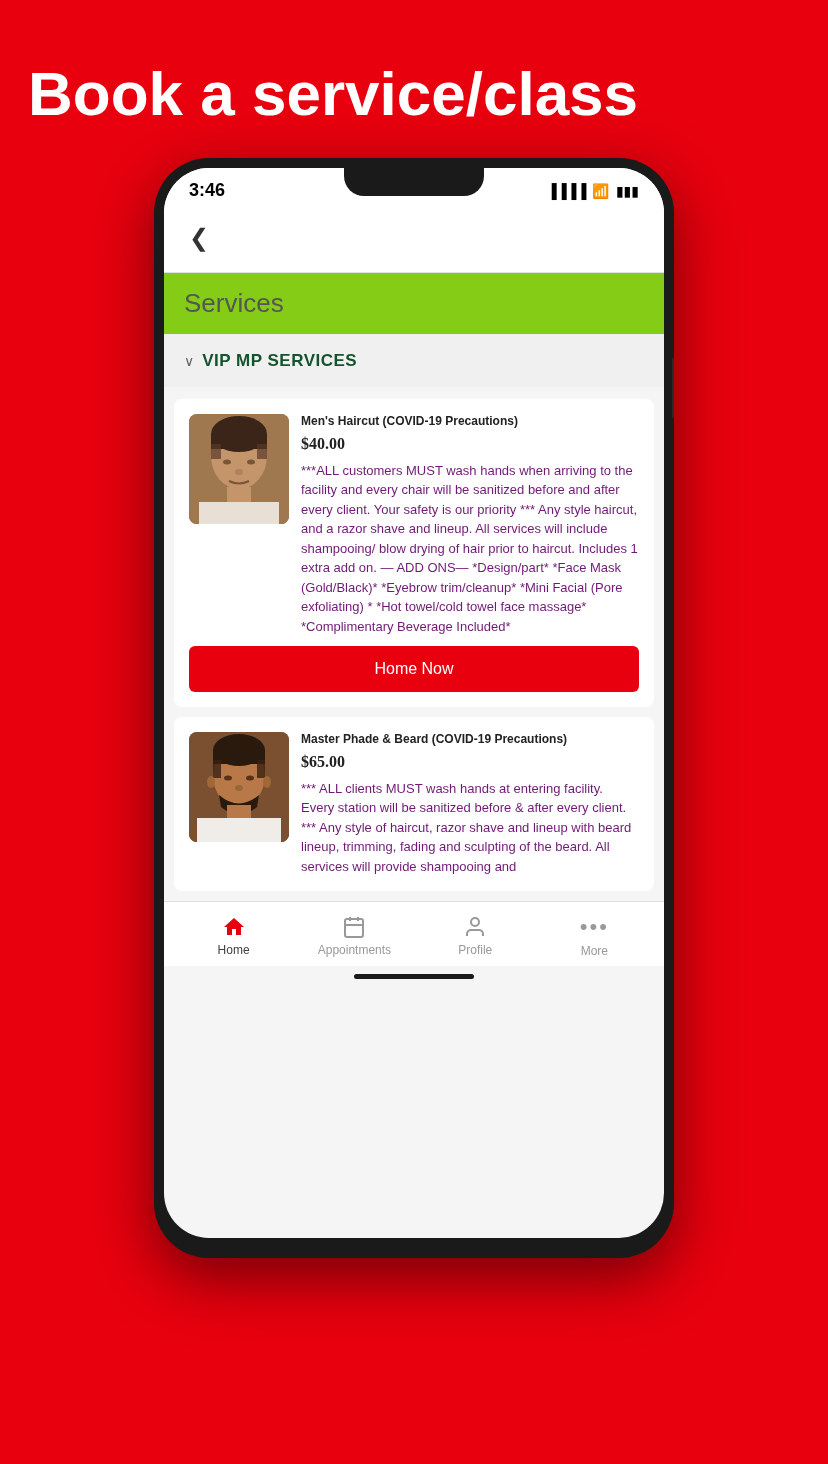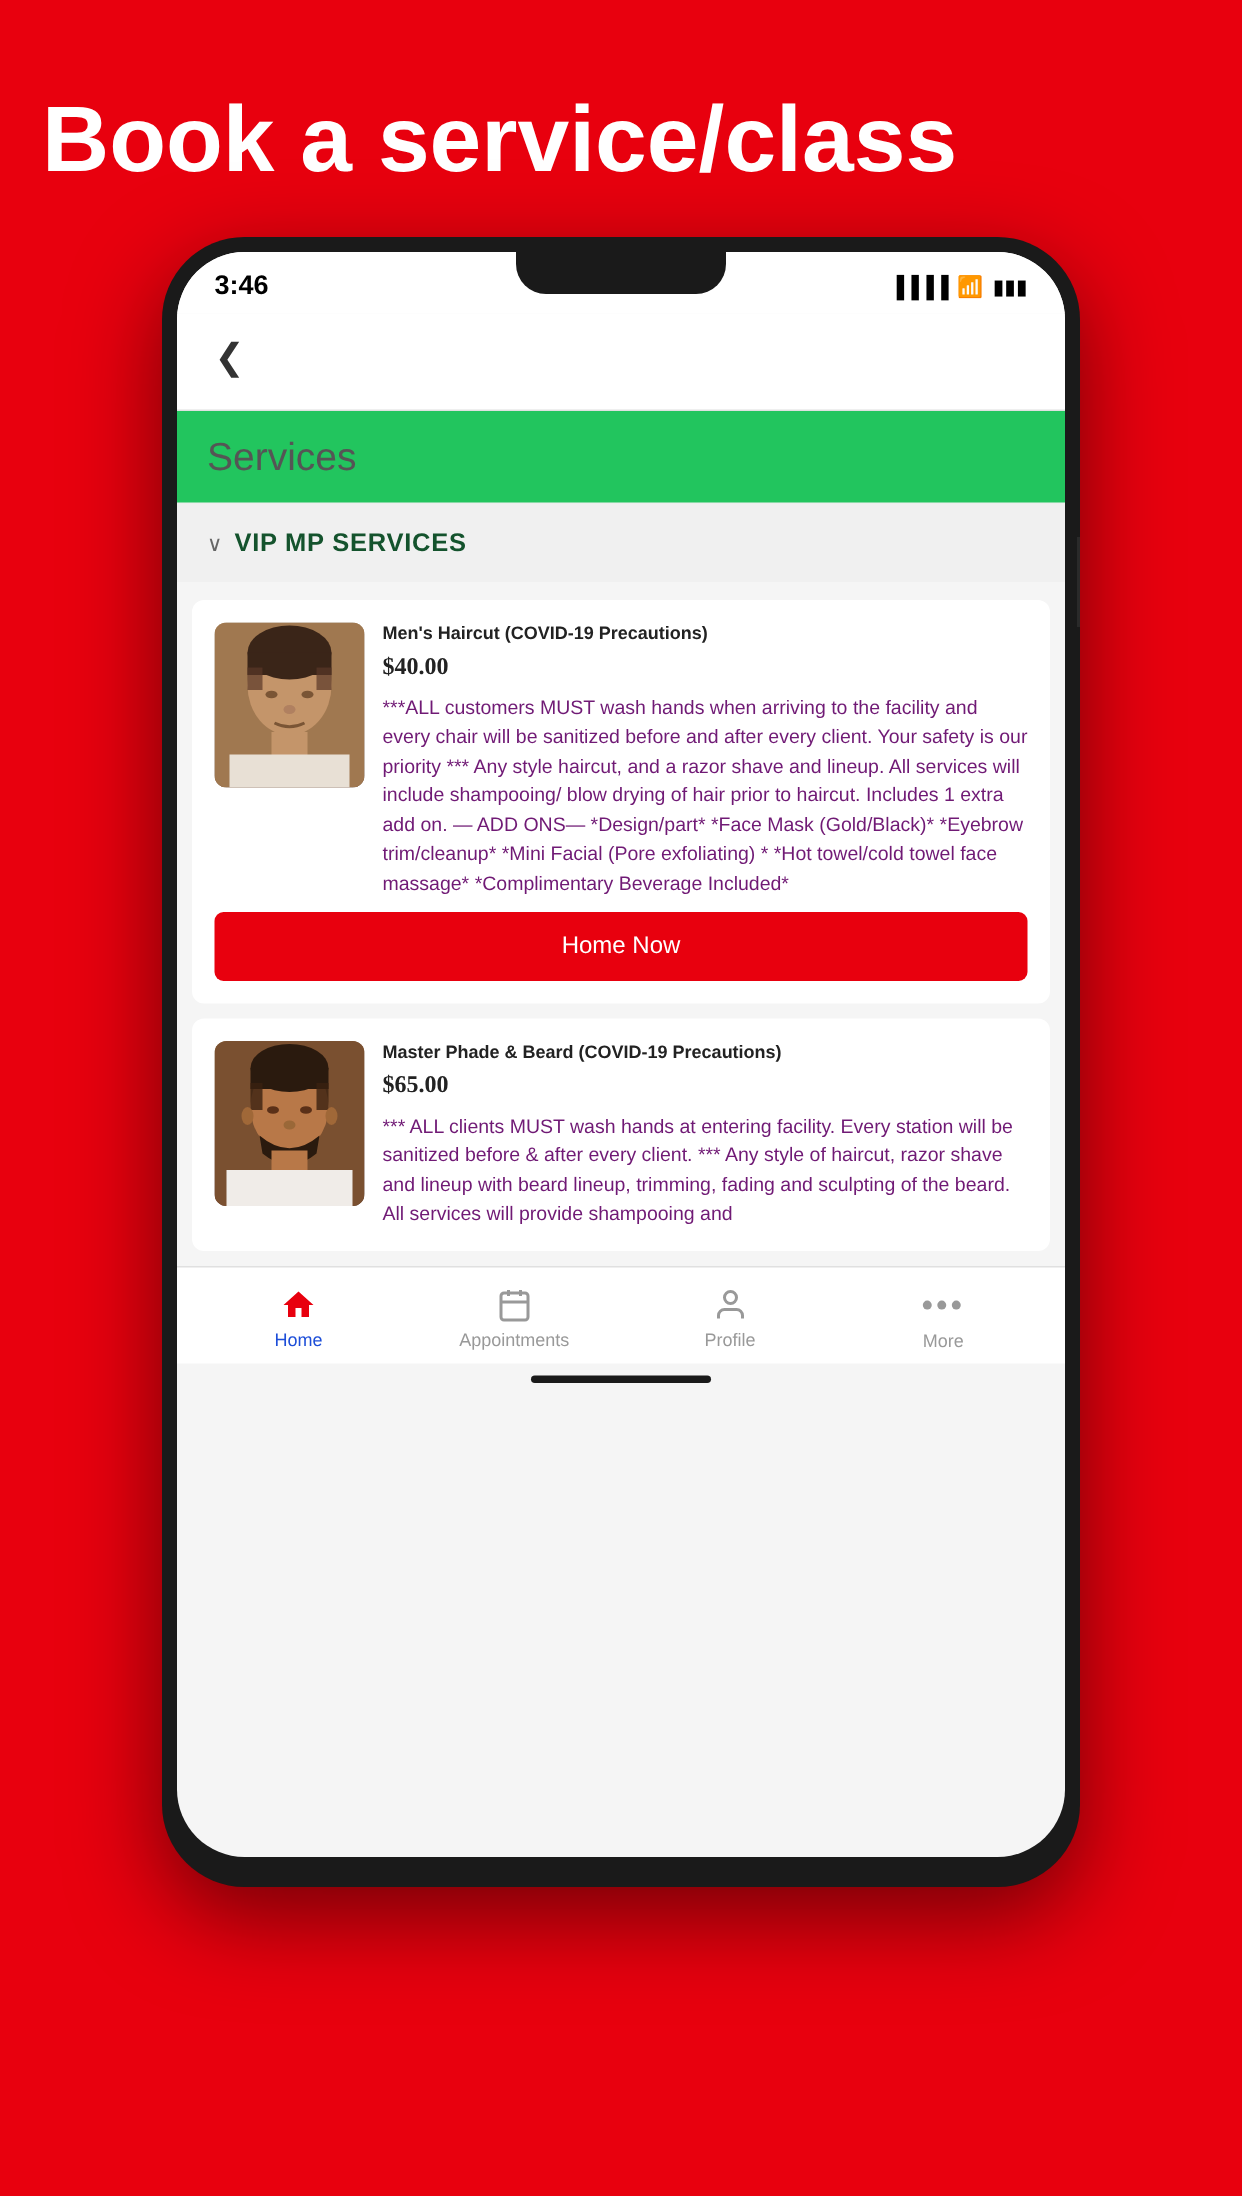--- a/index.html
+++ b/index.html
@@ -28,21 +28,21 @@
 
     .phone-wrapper {
       display: flex;
       justify-content: center;
       align-items: flex-start;
       width: 100%;
       padding: 0 40px 40px 40px;
     }
 
     .phone-frame {
-      width: 612px;
+      width: 520px;
       min-height: 1100px;
       background: #1a1a1a;
       border-radius: 55px;
       padding: 0;
       position: relative;
       box-shadow: 0 20px 60px rgba(0,0,0,0.5);
       overflow: hidden;
     }
 
     .phone-screen {
@@ -101,21 +101,21 @@
     }
 
     .back-btn {
       font-size: 24px;
       color: #333;
       cursor: pointer;
       padding: 5px;
     }
 
     .section-title {
-      background: #22c55e;
+      background: #84cc16;
       padding: 15px 20px;
       font-size: 26px;
       font-weight: 400;
       color: #555;
       border-bottom: 1px solid #eee;
     }
 
     .category-header {
       background: #f0f0f0;
       padding: 16px 20px;
@@ -241,21 +241,21 @@
       gap: 4px;
       min-width: 70px;
     }
 
     .nav-label {
       font-size: 12px;
       color: #999;
     }
 
     .nav-item.active .nav-label {
-      color: #1d4ed8;
+      color: #404040;
     }
 
     .home-icon-svg {
       width: 24px;
       height: 24px;
     }
 
     .calendar-icon-svg {
       width: 24px;
       height: 24px;

